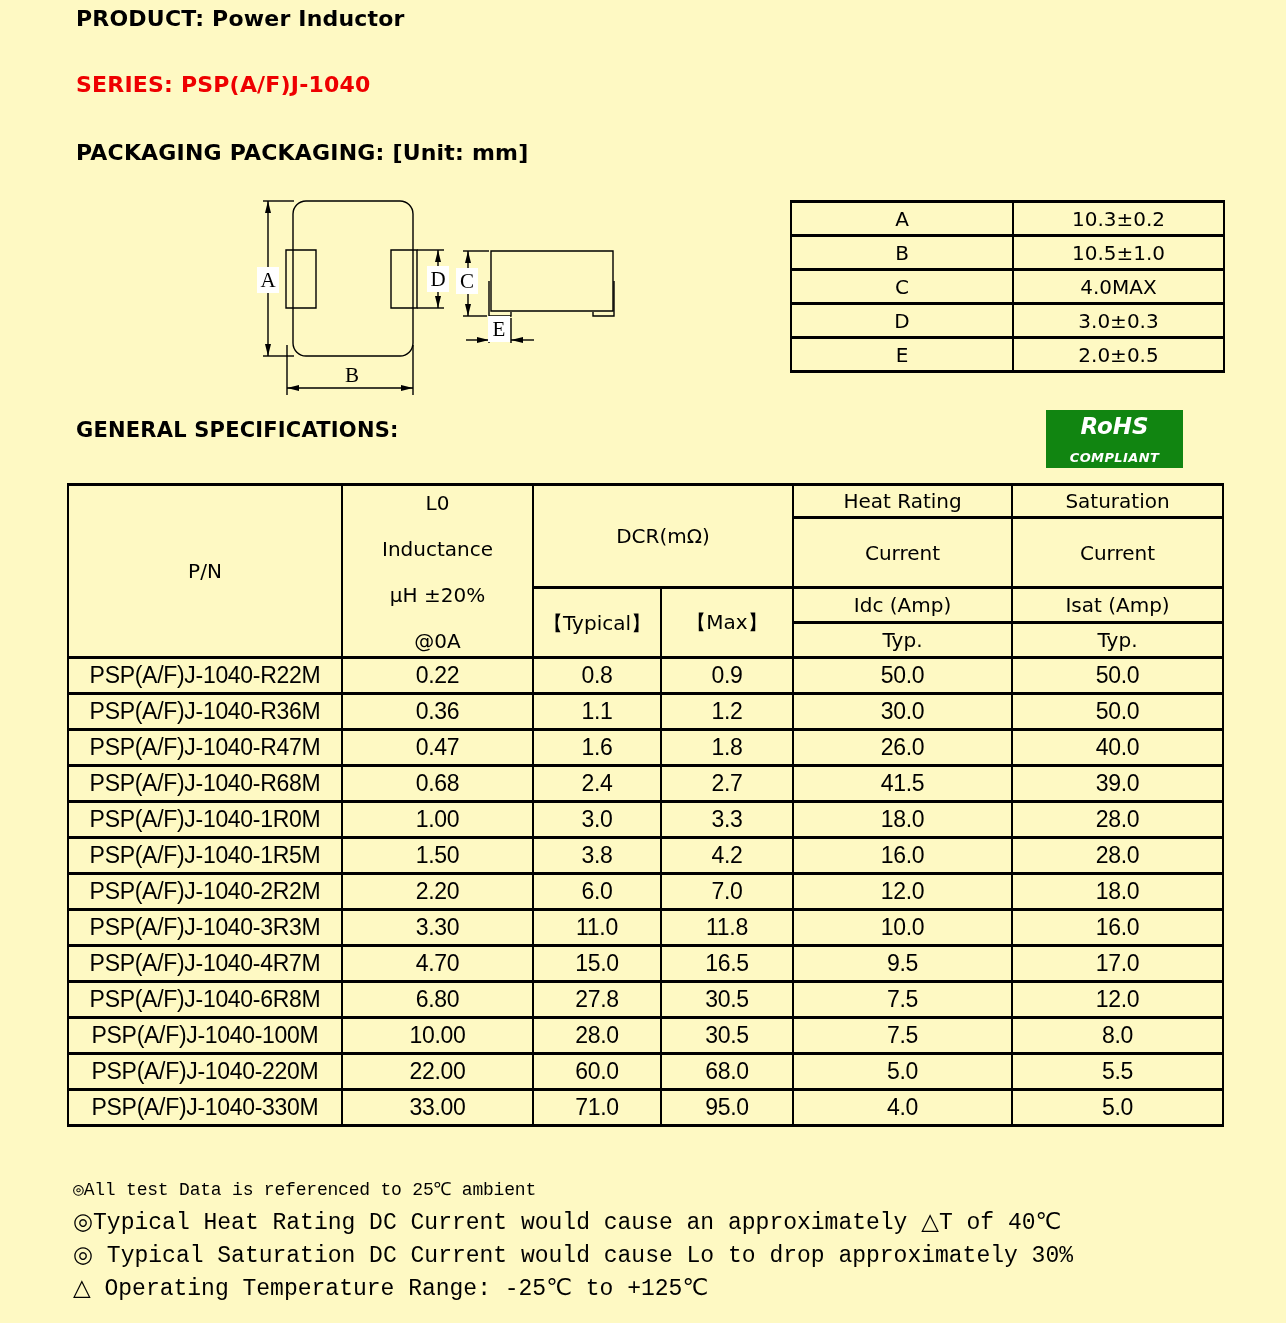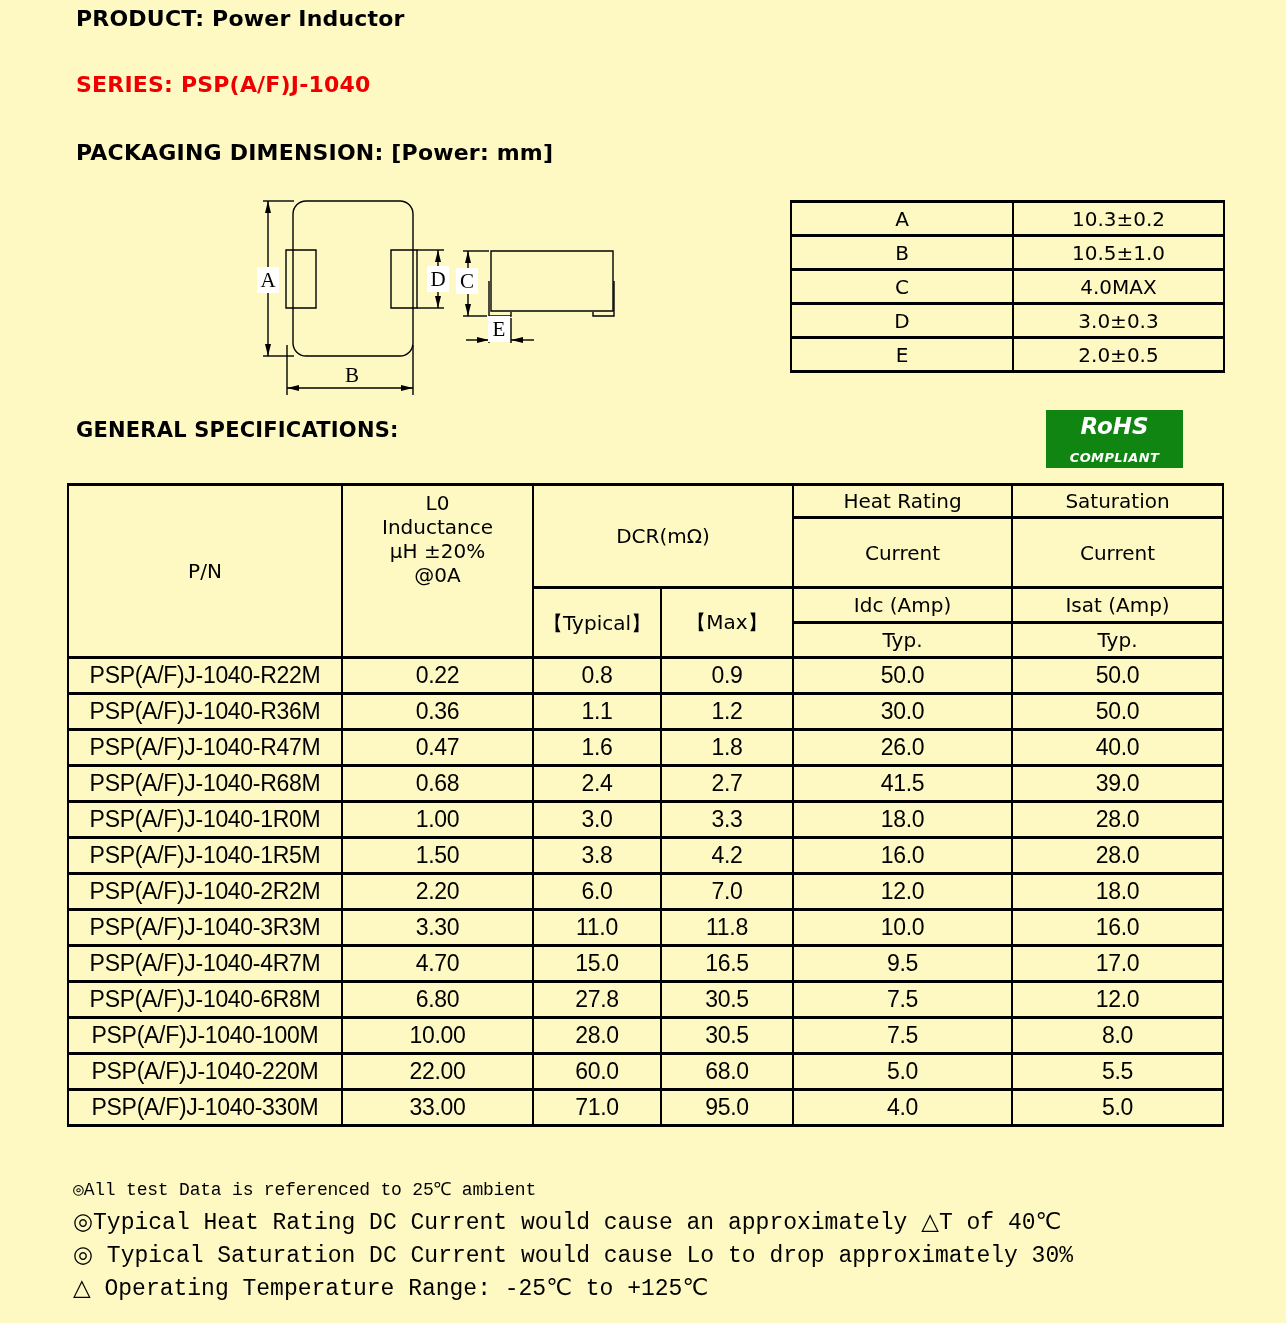--- a/index.html
+++ b/index.html
@@ -50,37 +50,37 @@
   }
   .spec-table th, .spec-table td {
     border:2px solid #000; border-top-width:3px; border-bottom-width:3px;
     font-weight:normal; text-align:center; vertical-align:middle; padding:0;
   }
   .spec-table thead { font-size:20px; font-family:"DejaVu Sans", sans-serif; }
   .spec-table tbody { font-size:23px; font-family:"Liberation Sans","DejaVu Sans", sans-serif; letter-spacing:-.3px; }
   .spec-table tbody td { height:33px; }
   .hr1 { height:33px; } .hr2 { height:70px; } .hr3 { height:34px; } .hr4 { height:35px; }
   .l0-cell > div { line-height:24px; }
-  .l0-stack { display:flex; flex-direction:column; height:162px; padding:5px 0 3px; }
+  .l0-stack { display:flex; flex-direction:column; justify-content:space-between; height:162px; padding:5px 0 3px; }
   .typ-cell { padding:0 13px; word-break:break-all; line-height:26px; }
 
   
   .notes { position:absolute; left:73px; top:1174px; }
   .note { white-space:nowrap; line-height:33px; height:33px; }
   .note-sans { font-family:Liberation Mono, monospace; font-size:18px; letter-spacing:-.2px; }
   .note-mono { font-family:"Liberation Mono","DejaVu Sans", monospace; font-size:23px; }
 </style>
 </head>
 <body>
 
 <div class="page">
 
   <div class="h-title" id="product-title">PRODUCT: Power Inductor</div>
   <div class="h-title" id="series-title" style="color: rgb(238, 0, 0);">SERIES: PSP(A/F)J-1040</div>
-  <div class="h-title" id="packaging-title">PACKAGING DIMENSION: [Power: mm]</div>
+  <div class="h-title" id="packaging-title">PACKAGING PACKAGING: [Unit: mm]</div>
 
   <div class="drawing">
     <svg width="440" height="230" viewBox="0 0 440 230" fill="none" stroke="#000" stroke-width="1.4">
       <g>
         <rect x="63" y="16" width="120" height="155" rx="13" ry="13"></rect>
         <rect x="56" y="65" width="30" height="58"></rect>
         <rect x="161" y="65" width="26" height="58"></rect>
       </g>
       <g>
         <line x1="33" y1="16" x2="64" y2="16"></line>

